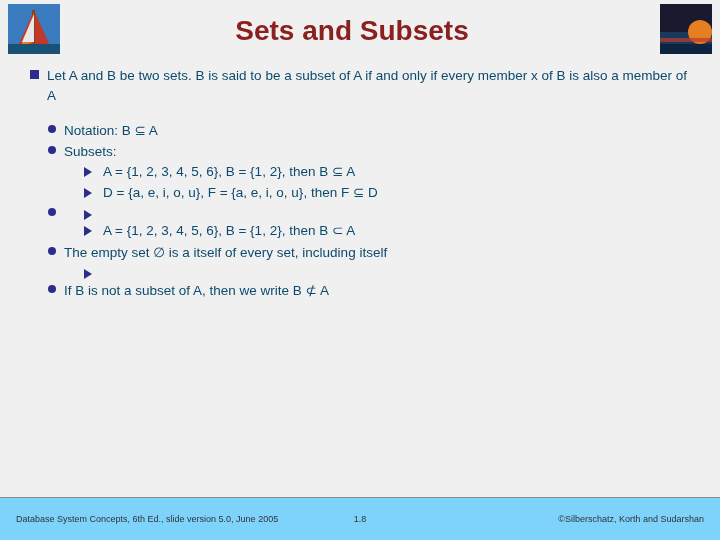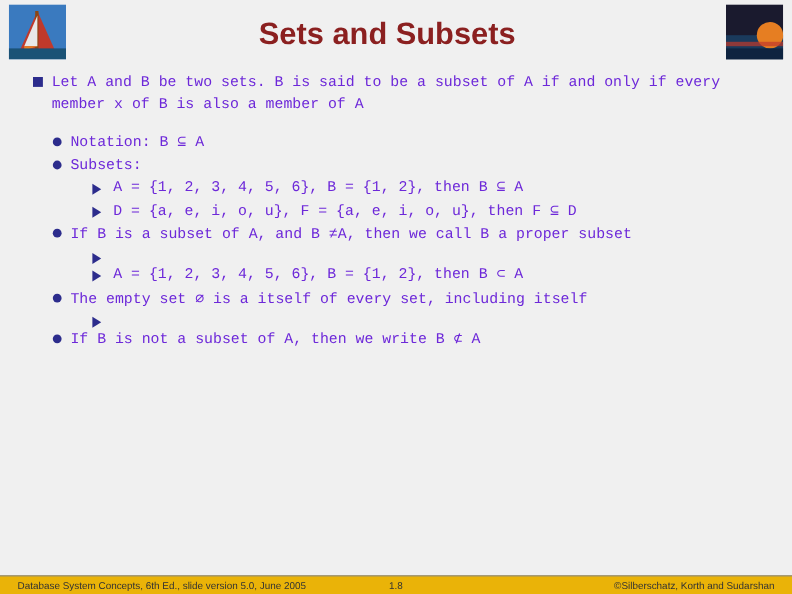--- a/index.html
+++ b/index.html
@@ -52,23 +52,22 @@
       color: #8b2020;
       font-weight: bold;
       text-align: center;
       font-family: Arial, sans-serif;
     }
 
     .content {
       flex: 1;
       padding: 8px 30px 4px 30px;
       font-size: 13.5px;
-      color: #6d28d9;
+      color: #0c4a6e;
       line-height: 1.45;
-      font-family: Liberation Mono, monospace;
     }
 
     .main-bullet {
       display: flex;
       align-items: flex-start;
       margin-bottom: 4px;
     }
 
     .square-bullet {
       display: inline-block;
@@ -119,26 +118,26 @@
     }
 
     .sub-sub-item {
       display: flex;
       align-items: flex-start;
       margin-bottom: 1px;
     }
 
     .footer {
       border-top: 1px solid #888;
-      padding: 3px 16px;
+      padding: 16px 16px;
       display: flex;
       justify-content: space-between;
       font-size: 9px;
       color: #333;
-      background: #eab308;
+      background: #7dd3fc;
     }
 
     .footer-left { flex: 2; }
     .footer-mid { flex: 1; text-align: center; }
     .footer-right { flex: 2; text-align: right; }
   </style>
 </head>
 <body>
 
 <div class="slide">
@@ -197,21 +196,20 @@
               <span class="diamond-bullet"></span>
               <span>D = {a, e, i, o, u}, F = {a, e, i, o, u}, then  F ⊆ D</span>
             </div>
           </div>
         </div>
       </div>
 
       <div class="sub-item">
         <span class="circle-bullet"></span>
         <div>
-          <span>If B is a subset of A, and B ≠A, then we call B a proper subset</span>
           <div class="sub-sub-list">
             <div class="sub-sub-item">
               <span class="diamond-bullet"></span>
             </div>
             <div class="sub-sub-item">
               <span class="diamond-bullet"></span>
               <span>A = {1, 2, 3, 4, 5, 6}, B = {1, 2}, then B ⊂ A</span>
             </div>
           </div>
         </div>

